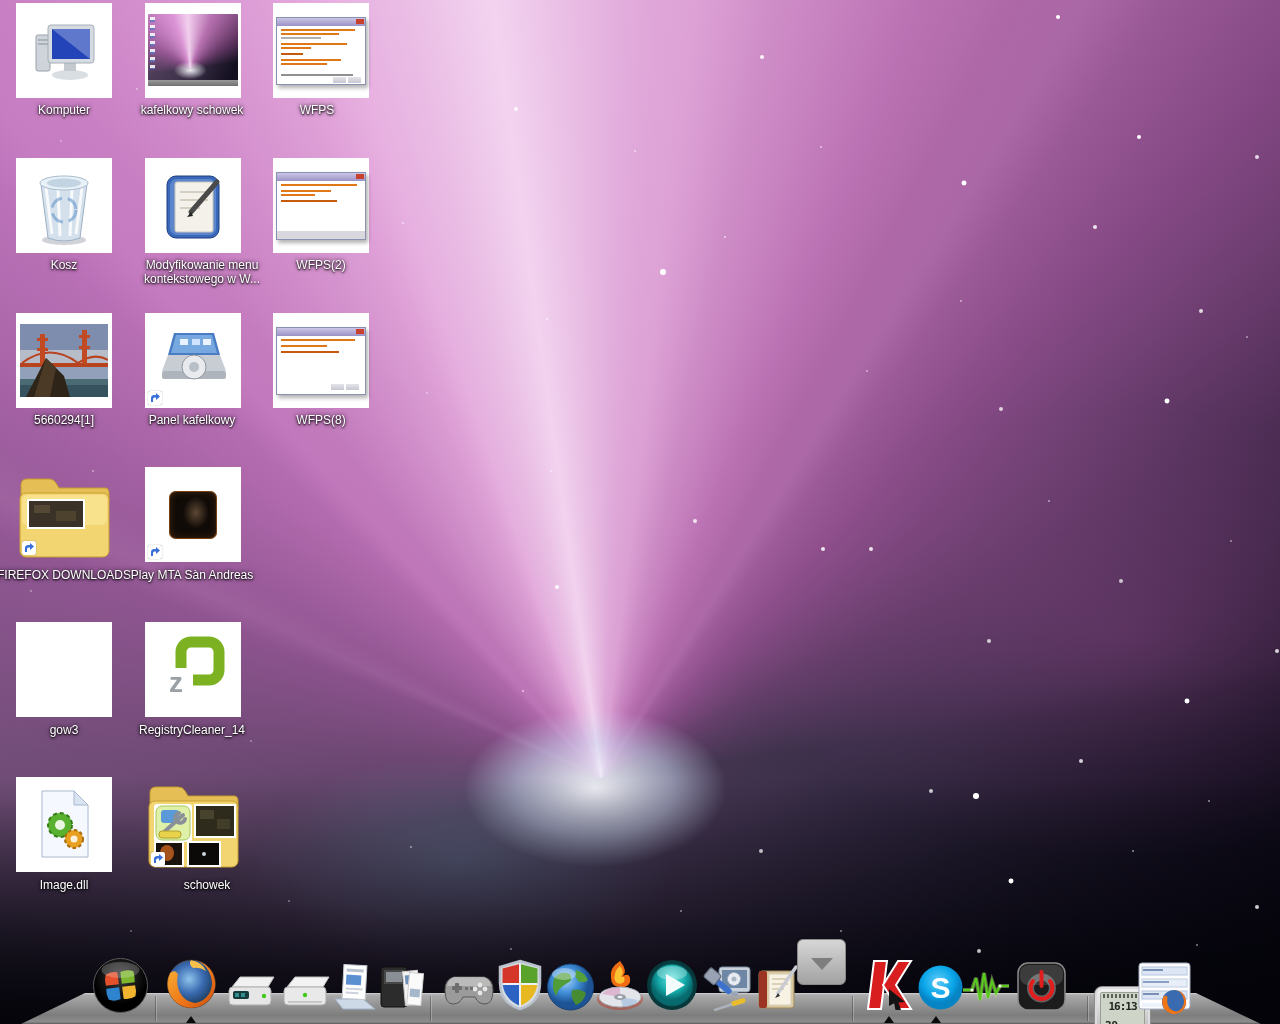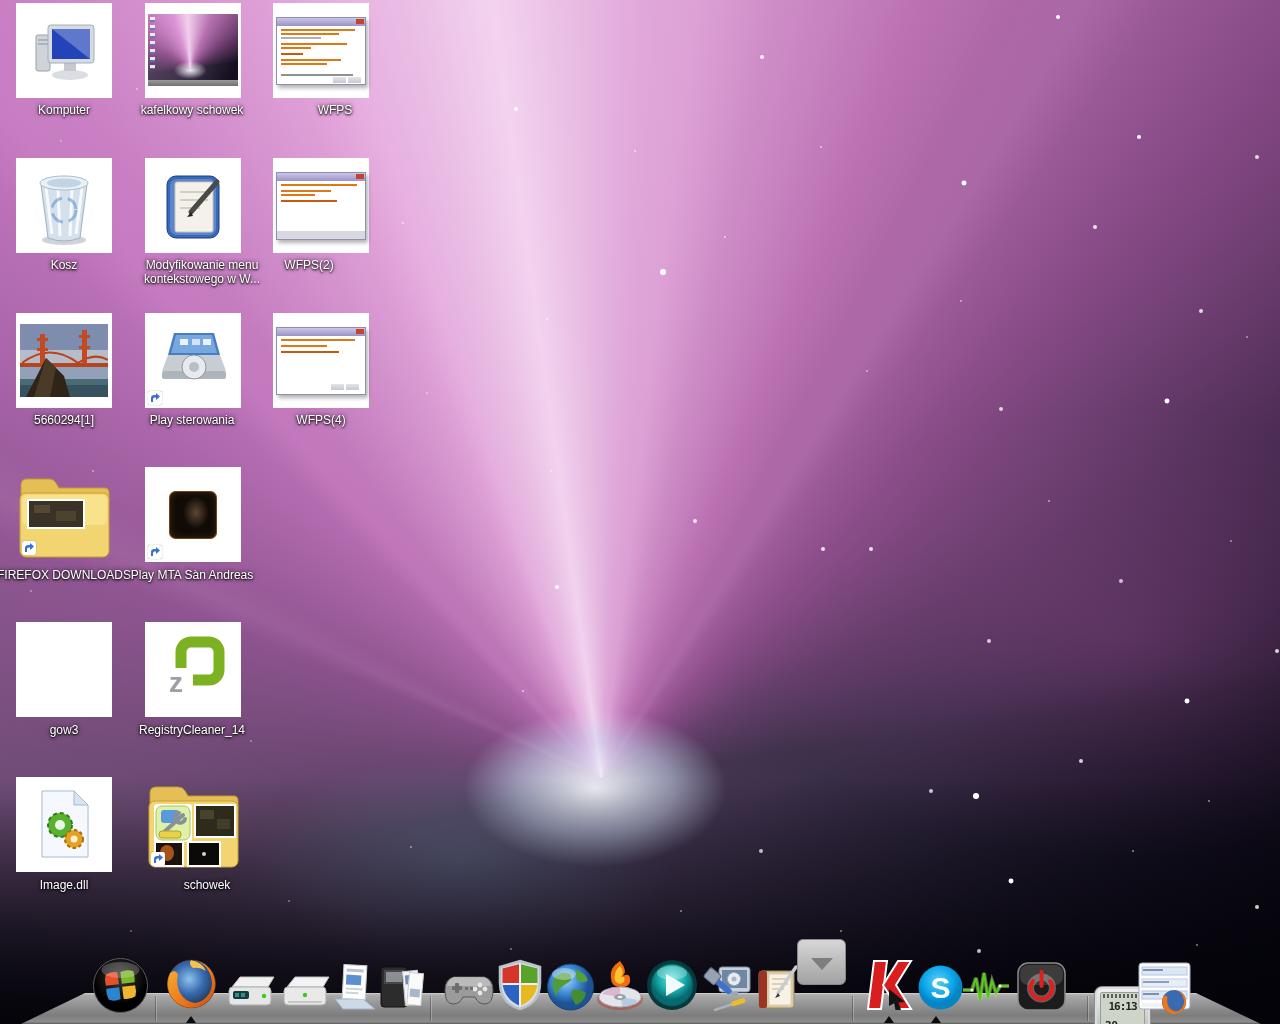--- a/index.html
+++ b/index.html
@@ -312,27 +312,27 @@
   </svg>
   <div class="shortcut" style="left:6px;bottom:6px">
     <svg width="14" height="14" viewBox="0 0 14 14">
         <path d="M3 11 L3 7 Q3 4 6.5 4 L8 4 L8 2 L12 5.5 L8 9 L8 6.5 L6.5 6.5 Q5 6.5 5 8.5 L5 11 Z" fill="#3a6fd8"></path>
       </svg>
   </div>
 </div>
 
 <div class="lbl" style="left:-11px;top:103px">Komputer</div>
 <div class="lbl" style="left:117px;top:103px">kafelkowy schowek</div>
-<div class="lbl" style="left:260px;top:103px">WFPS</div>
+<div class="lbl" style="left:242px;top:103px">WFPS</div>
 <div class="lbl" style="left:-11px;top:258px">Kosz</div>
 <div class="lbl" style="left:132px;top:258px;width:140px">Modyfikowanie menu kontekstowego w W...</div>
-<div class="lbl" style="left:234px;top:258px">WFPS(2)</div>
+<div class="lbl" style="left:246px;top:258px">WFPS(2)</div>
 <div class="lbl" style="left:-11px;top:413px">5660294[1]</div>
-<div class="lbl" style="left:117px;top:413px">Play sterowania</div>
-<div class="lbl" style="left:246px;top:413px">WFPS(4)</div>
+<div class="lbl" style="left:117px;top:413px">Panel kafelkowy</div>
+<div class="lbl" style="left:246px;top:413px">WFPS(8)</div>
 <div class="lbl" style="left:-11px;top:568px">FIREFOX DOWNLOADS</div>
 <div class="lbl" style="left:117px;top:568px">Play MTA Sàn Andreas</div>
 <div class="lbl" style="left:-11px;top:723px">gow3</div>
 <div class="lbl" style="left:117px;top:723px">RegistryCleaner_14</div>
 <div class="lbl" style="left:-11px;top:878px">Image.dll</div>
 <div class="lbl" style="left:132px;top:878px">schowek</div>
 
 <div class="dock">
   <div class="shelf"></div>
   <div class="dsep" style="left:155px"></div>

